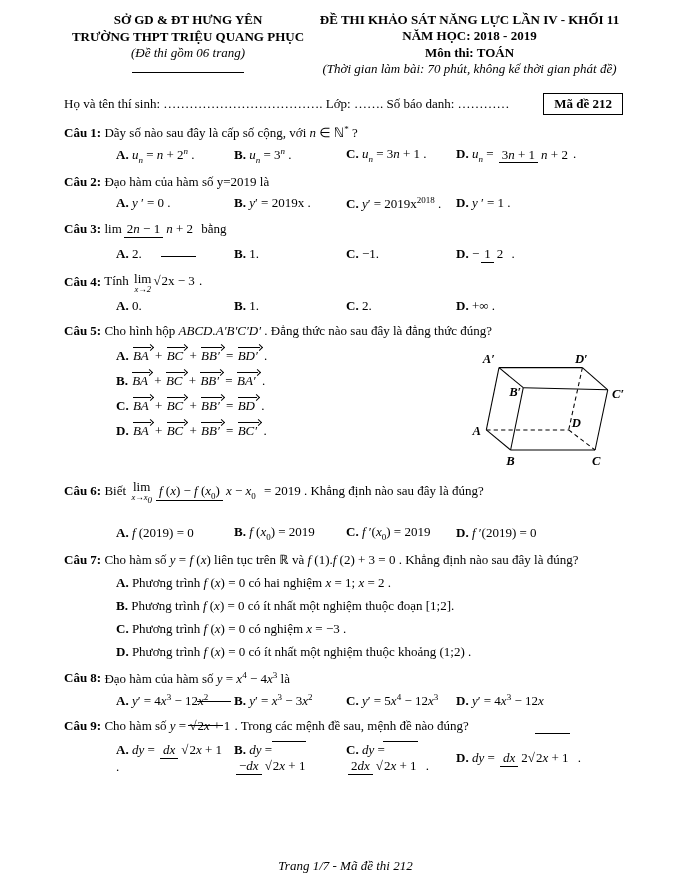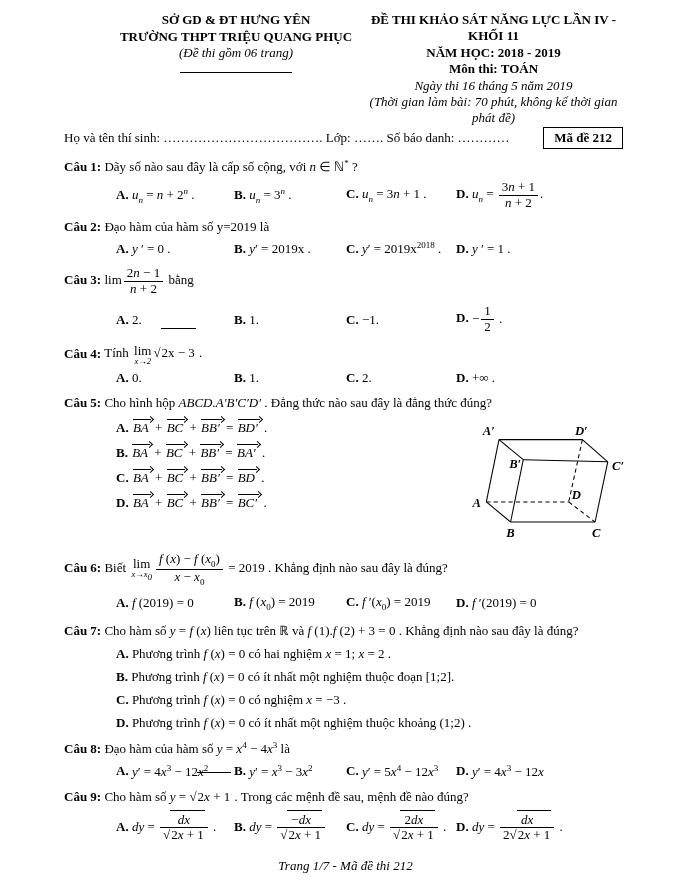--- a/index.html
+++ b/index.html
@@ -6,42 +6,42 @@
   html, body { background: #fff; }
   body {
     width: 683px; height: 892px;
     font-family: "Liberation Serif", serif;
     font-size: 13px; color: #000;
     overflow: hidden;
   }
   .page { width: 683px; height: 892px; padding: 12px 56px 10px 64px; display: flex; flex-direction: column; }
 
   
-  .header { display: flex; margin-left: 48px; }
+  .header { display: flex; }
   .h-left { width: 248px; text-align: center; line-height: 1.28; }
   .h-right { flex: 1; text-align: center; line-height: 1.26; }
   .bold { font-weight: bold; }
   .ital { font-style: italic; }
   .sz12 { font-size: 13px; }
   .h-sep { width: 112px; border-bottom: 1.3px solid #000; margin: 10px auto 0; }
 
   
-  .info-row { display: flex; align-items: center; }
+  .info-row { display: flex; align-items: center; margin-top: 15px; }
   .info-text { flex: 1; }
   .code-box { border: 1.7px solid #000; font-weight: bold; padding: 2px 10px; margin-right: 4px; white-space: nowrap; }
 
   
   .q { margin-top: 9px; }
   .q-head b { font-weight: bold; text-align: right; }
   .opt-row { display: grid; grid-template-columns: 118px 112px 110px 1fr; padding-left: 52px; margin-top: 5px; align-items: center; }
   .opt-stack .opt { padding-left: 52px; margin-top: 7px; }
   .opt b { font-weight: bold; }
 
   
-  .frac { display: inline-flex; flex-direction: column; vertical-align: middle; text-align: center; line-height: 1.12; margin: 0 2px; }
+  .frac { display: inline-flex; flex-direction: row; vertical-align: middle; text-align: right; line-height: 1.12; margin: 0 2px; }
   .frac > span:first-child { border-bottom: 1px solid #000; padding: 0 3px; }
   .frac > span:last-child { padding: 0 3px; }
   .lim { display: inline-flex; flex-direction: column; text-align: center; vertical-align: middle; line-height: 1; margin: 0 2px; }
   .lim .ls { font-size: 8.5px; font-style: italic; line-height: 1; }
   .sqrt { white-space: nowrap; }
   .sqrt .rad { border-top: 1px solid #000; padding: 16px 1px; }
   .vec { font-style: italic; position: relative; display: inline-block; padding: 3px 3px 0 1px; line-height: 1.05; }
   .vec::after { content: ""; position: absolute; left: 1px; right: 1px; top: 1px; border-top: 1px solid #000; }
   .vec::before { content: ""; position: absolute; right: -1px; top: -1px; width: 4px; height: 4px;
                  border-top: 1.2px solid #000; border-right: 1.2px solid #000; transform: rotate(45deg); }
@@ -64,21 +64,20 @@
     <div class="h-left">
       <div class="bold">SỞ GD &amp; ĐT HƯNG YÊN</div>
       <div class="bold">TRƯỜNG THPT TRIỆU QUANG PHỤC</div>
       <div class="ital sz12">(Đề thi gồm 06 trang)</div>
       <div class="h-sep"></div>
     </div>
     <div class="h-right">
       <div class="bold">ĐỀ THI KHẢO SÁT NĂNG LỰC LẦN IV - KHỐI 11</div>
       <div class="bold">NĂM HỌC: 2018 - 2019</div>
       <div class="bold">Môn thi: TOÁN</div>
-      <div class="ital sz12">Ngày thi 16 tháng 5 năm 2019</div>
       <div class="ital sz12">(Thời gian làm bài: 70 phút, không kể thời gian phát đề)</div>
     </div>
   </div>
 
   <div class="info-row">
     <div class="info-text">Họ và tên thí sinh: ………………………………. Lớp: ……. Số báo danh: …………</div>
     <div class="code-box">Mã đề 212</div>
   </div>
 
   <div class="q">
@@ -167,21 +166,21 @@
   </div>
 
   <div class="q">
     <div class="q-head"><b>Câu 6:</b> <span>Biết <span class="lim">
             <span>lim</span>
             <span class="ls">x→x<sub>0</sub></span>
           </span><span class="frac">
             <span><i>f</i> (<i>x</i>) − <i>f</i> (<i>x</i><sub>0</sub>)</span>
             <span><i>x</i> − <i>x</i><sub>0</sub></span>
           </span> = 2019 . Khẳng định nào sau đây là đúng?</span></div>
-    <div class="opt-row" style="margin-top:8px">
+    <div class="opt-row" style="margin-top:19px">
       <span class="opt"><b>A.</b> <span><i>f</i> (2019) = 0</span></span>
       <span class="opt"><b>B.</b> <span><i>f</i> (<i>x</i><sub>0</sub>) = 2019</span></span>
       <span class="opt"><b>C.</b> <span><i>f</i> ′(<i>x</i><sub>0</sub>) = 2019</span></span>
       <span class="opt"><b>D.</b> <span><i>f</i> ′(2019) = 0</span></span>
     </div>
   </div>
 
   <div class="q opt-stack">
     <div class="q-head"><b>Câu 7:</b> <span>Cho hàm số <i>y</i> = <i>f</i> (<i>x</i>) liên tục trên ℝ và <i>f</i> (1).<i>f</i> (2) + 3 = 0 . Khẳng định nào sau đây là đúng?</span></div>
     <div class="opt"><b>A.</b> <span>Phương trình <i>f</i> (<i>x</i>) = 0 có hai nghiệm <i>x</i> = 1; <i>x</i> = 2 .</span></div>

